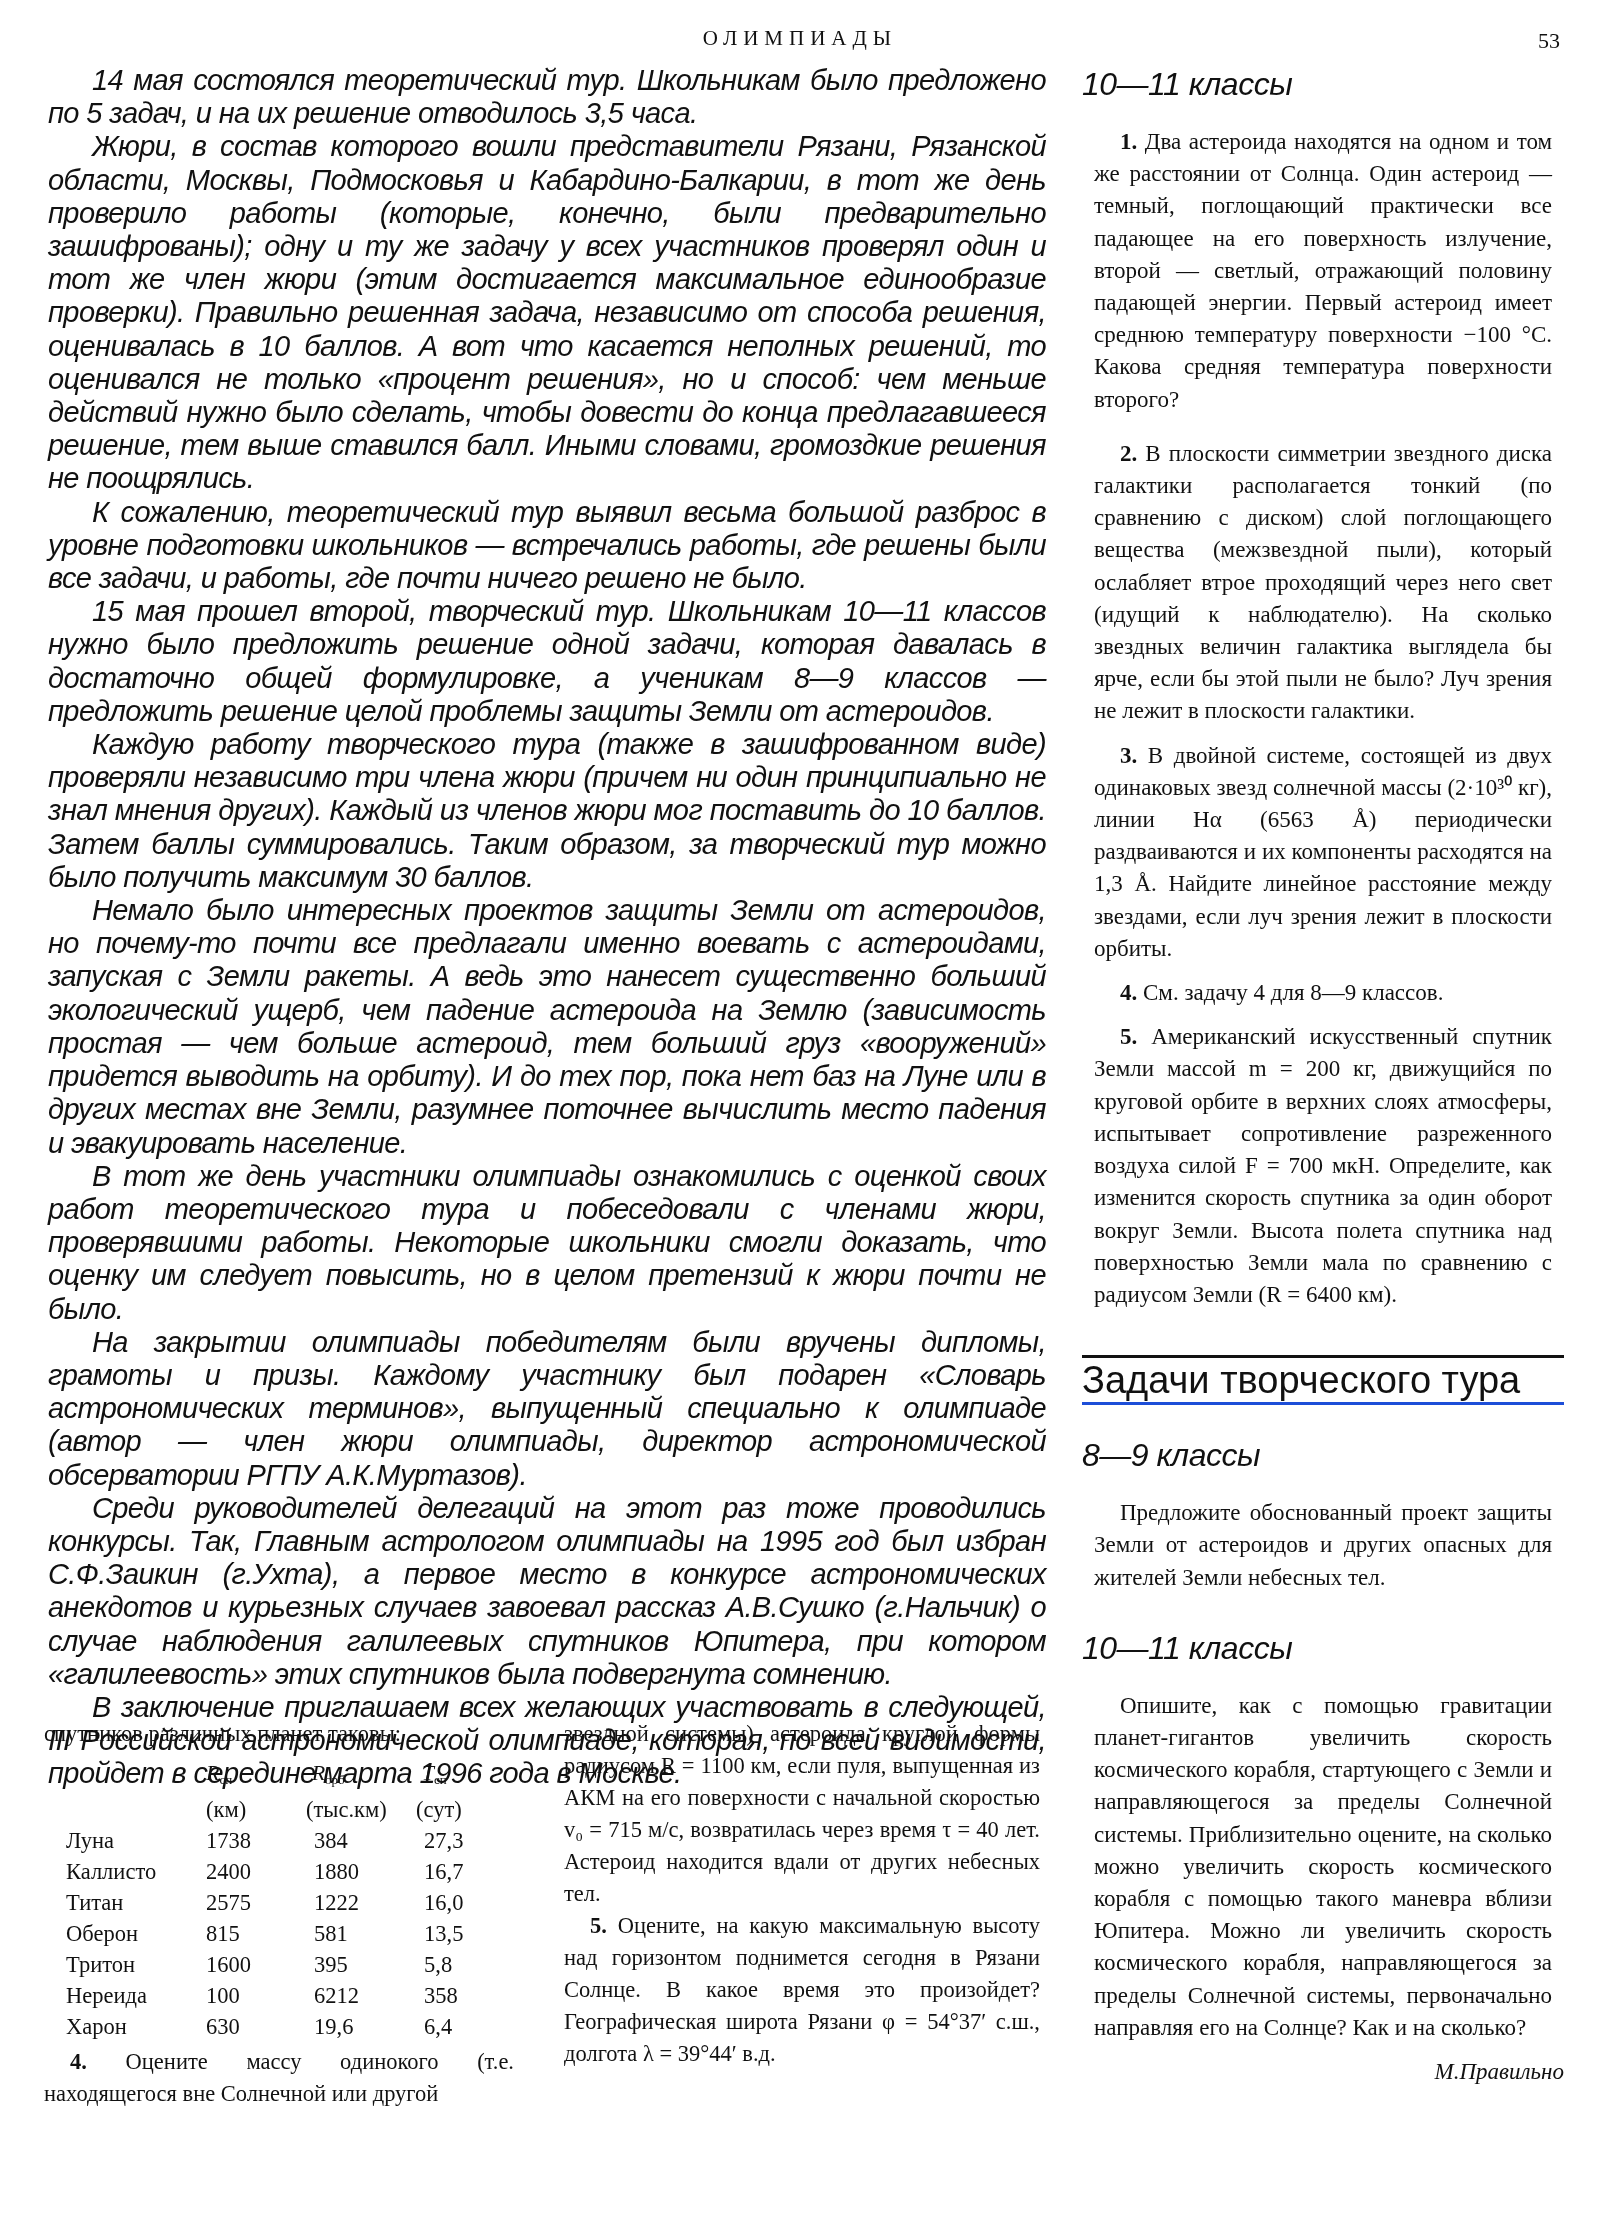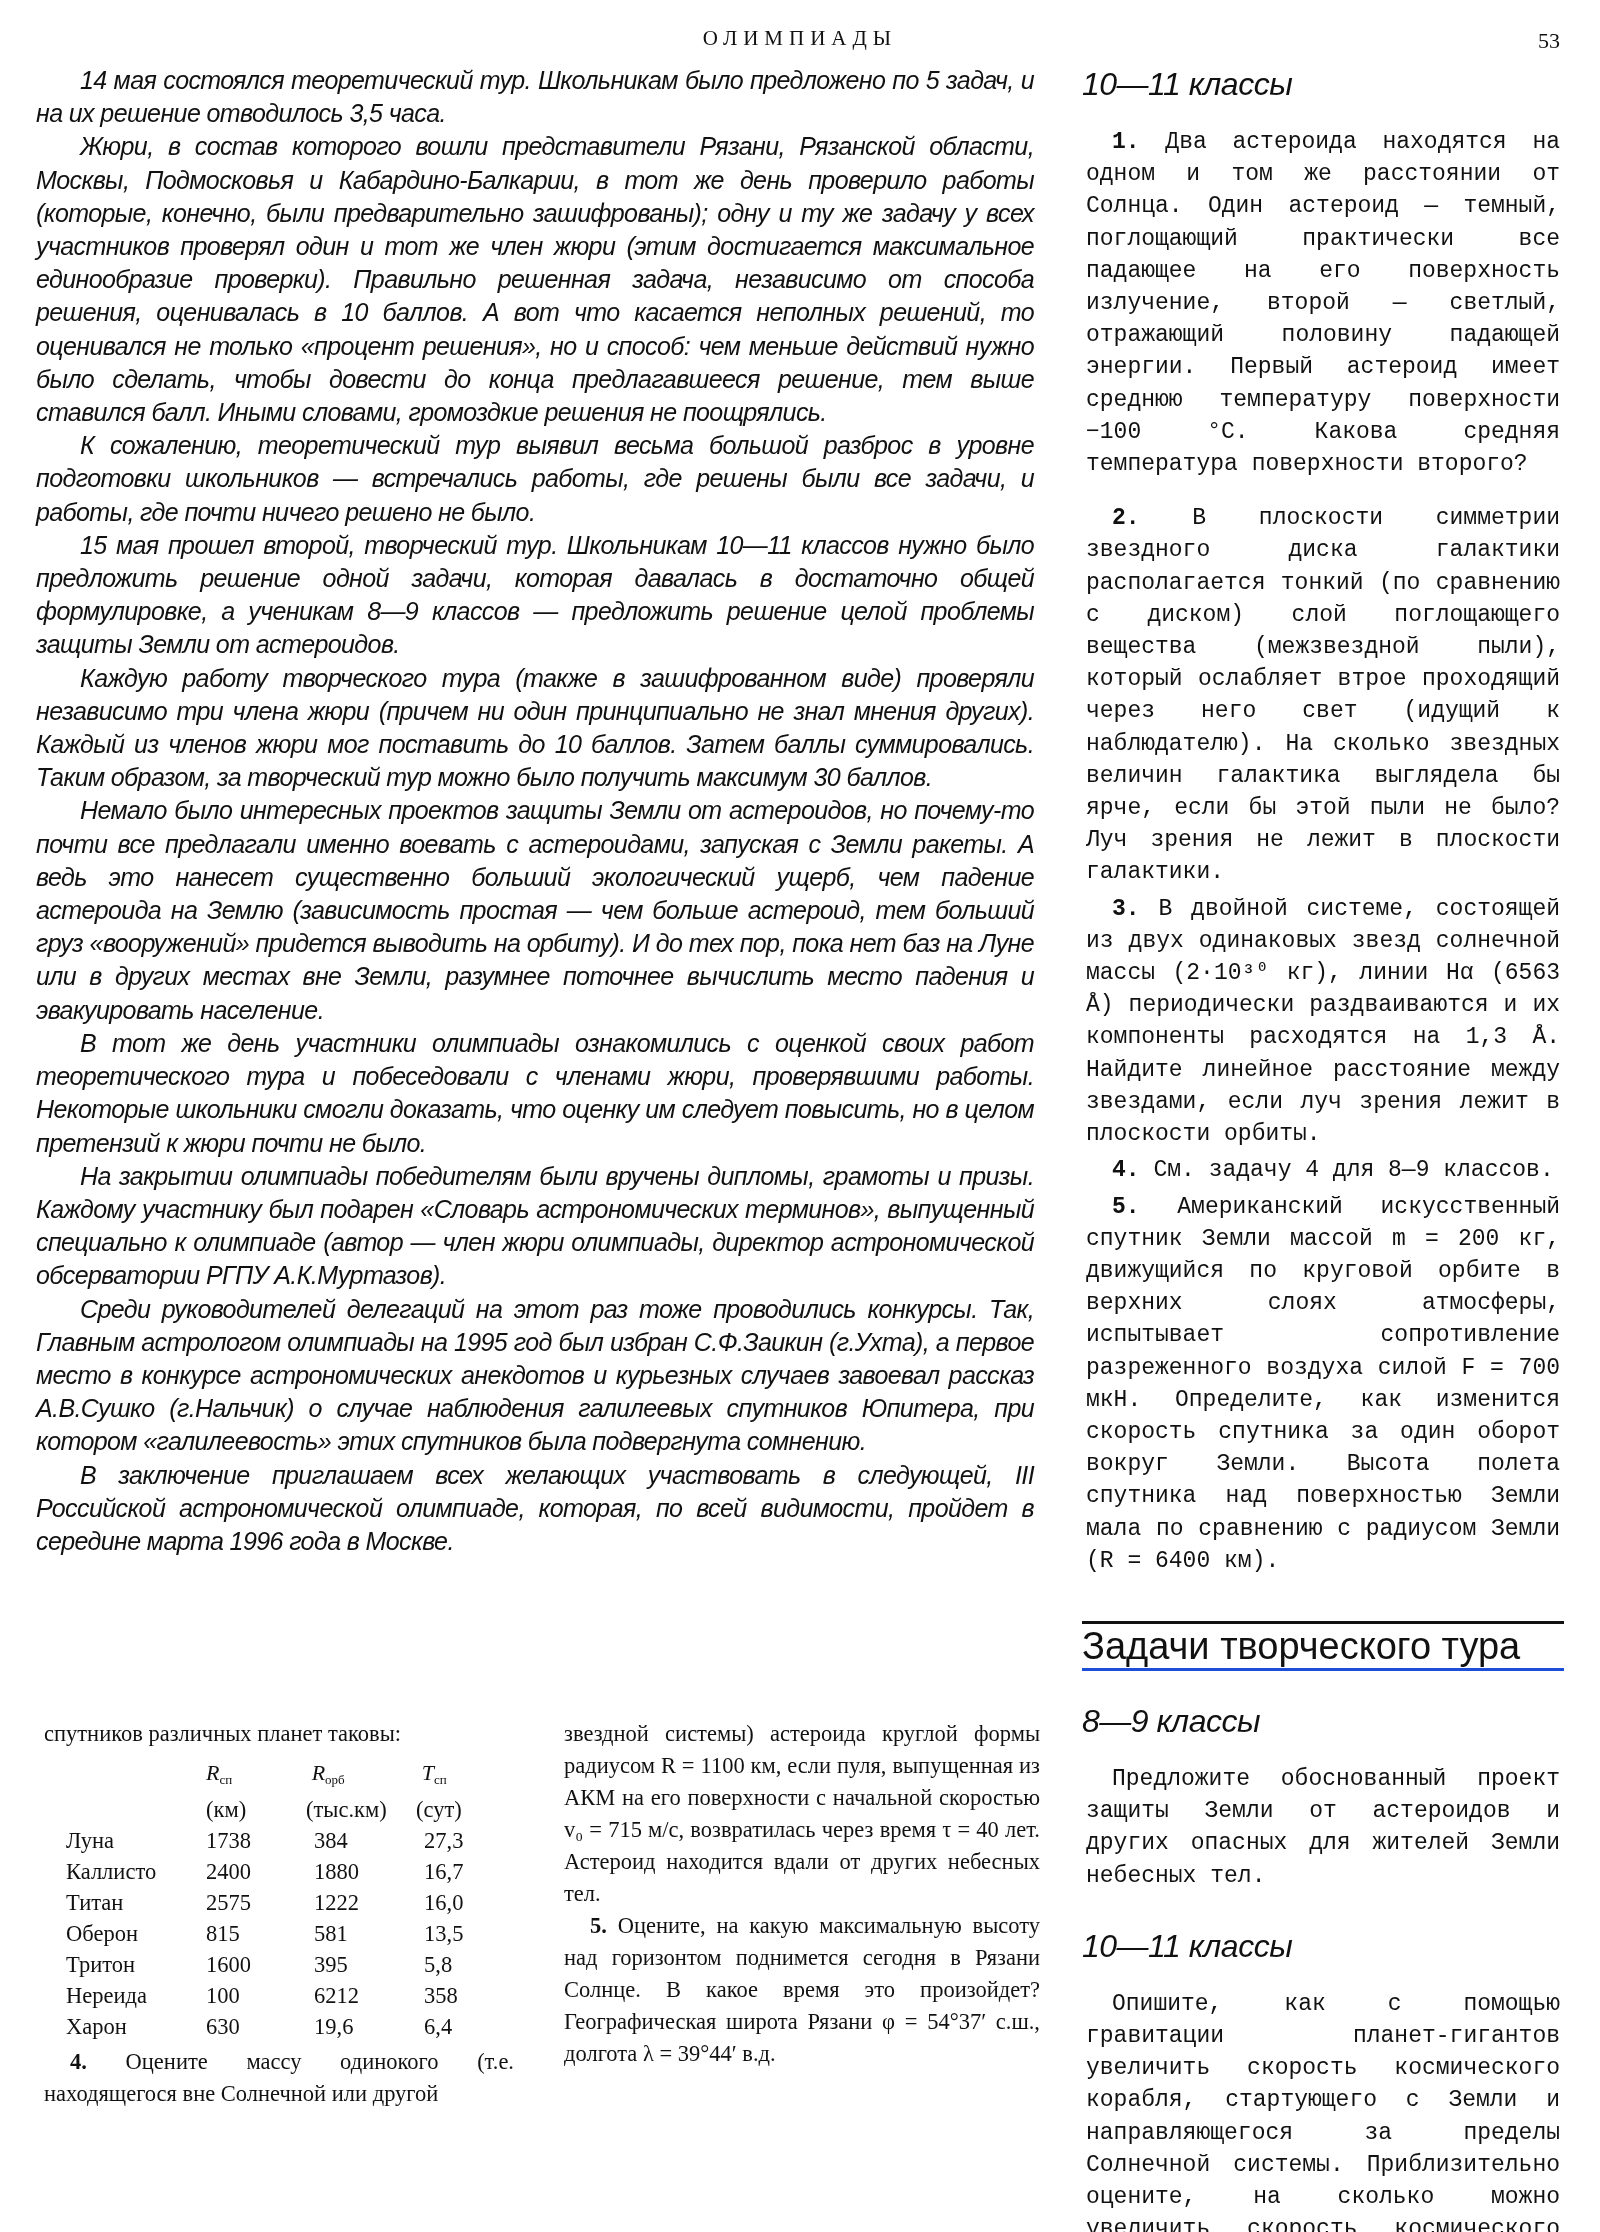--- a/index.html
+++ b/index.html
@@ -2,29 +2,29 @@
 <html><head>
 <meta charset="utf-8">
 <style>
   html, body { margin: 0; padding: 0; background: #ffffff; }
   body { width: 1600px; height: 2232px; position: relative; overflow: hidden; color: #111; }
   .running-head { position: absolute; top: 26px; left: 0; width: 1600px; height: 40px; }
   .section-name { position: absolute; left: 0; width: 1600px; top: 0; text-align: center;
     font-family: "Liberation Serif", serif; font-size: 21px; letter-spacing: 6px; }
   .page-number { position: absolute; right: 40px; top: 2px; font-family: "Liberation Serif", serif; font-size: 22px; }
 
-  .main-col { position: absolute; left: 36px; top: 64px; width: 998px;
-    font-family: "Liberation Sans", sans-serif; font-style: italic; font-size: 25px; line-height: 33.2px;
+  .main-col { position: absolute; left: 48px; top: 64px; width: 998px;
+    font-family: "Liberation Sans", sans-serif; font-style: italic; font-size: 29px; line-height: 33.2px;
     letter-spacing: -0.6px; text-align: justify; font-stretch: condensed; }
   .main-col p { margin: 0; text-indent: 44px; }
   .main-col p:first-child { text-indent: 44px; }
 
   .right-col { position: absolute; left: 1082px; top: 64px; width: 482px;
     font-family: "Liberation Serif", serif; font-size: 23px; line-height: 32.2px; text-align: justify; }
-  .right-col p { margin: 4px; text-indent: 26px; font-family: Liberation Mono, monospace; }
+  .right-col p { margin: 12px; text-indent: 26px; }
   .class-heading { font-family: "Liberation Sans", sans-serif; font-style: italic; font-size: 32px;
     line-height: 40px; margin: 0 0 22px 0; letter-spacing: -0.5px; }
   .num { font-weight: bold; }
   .section-heading { border-top: 3px solid #111; border-bottom: 3px solid #1d4ed8; margin: 44px 0 26px 0;
     font-family: "Liberation Sans", sans-serif; font-size: 38px; line-height: 44px; padding: 0; }
   .author { text-align: right; font-style: italic; margin-top: 6px; }
 
   .bottom-left { position: absolute; left: 44px; top: 1718px; width: 470px;
     font-family: "Liberation Serif", serif; font-size: 22.5px; line-height: 32px; }
   .bottom-left p { margin: 0; text-align: justify; }

